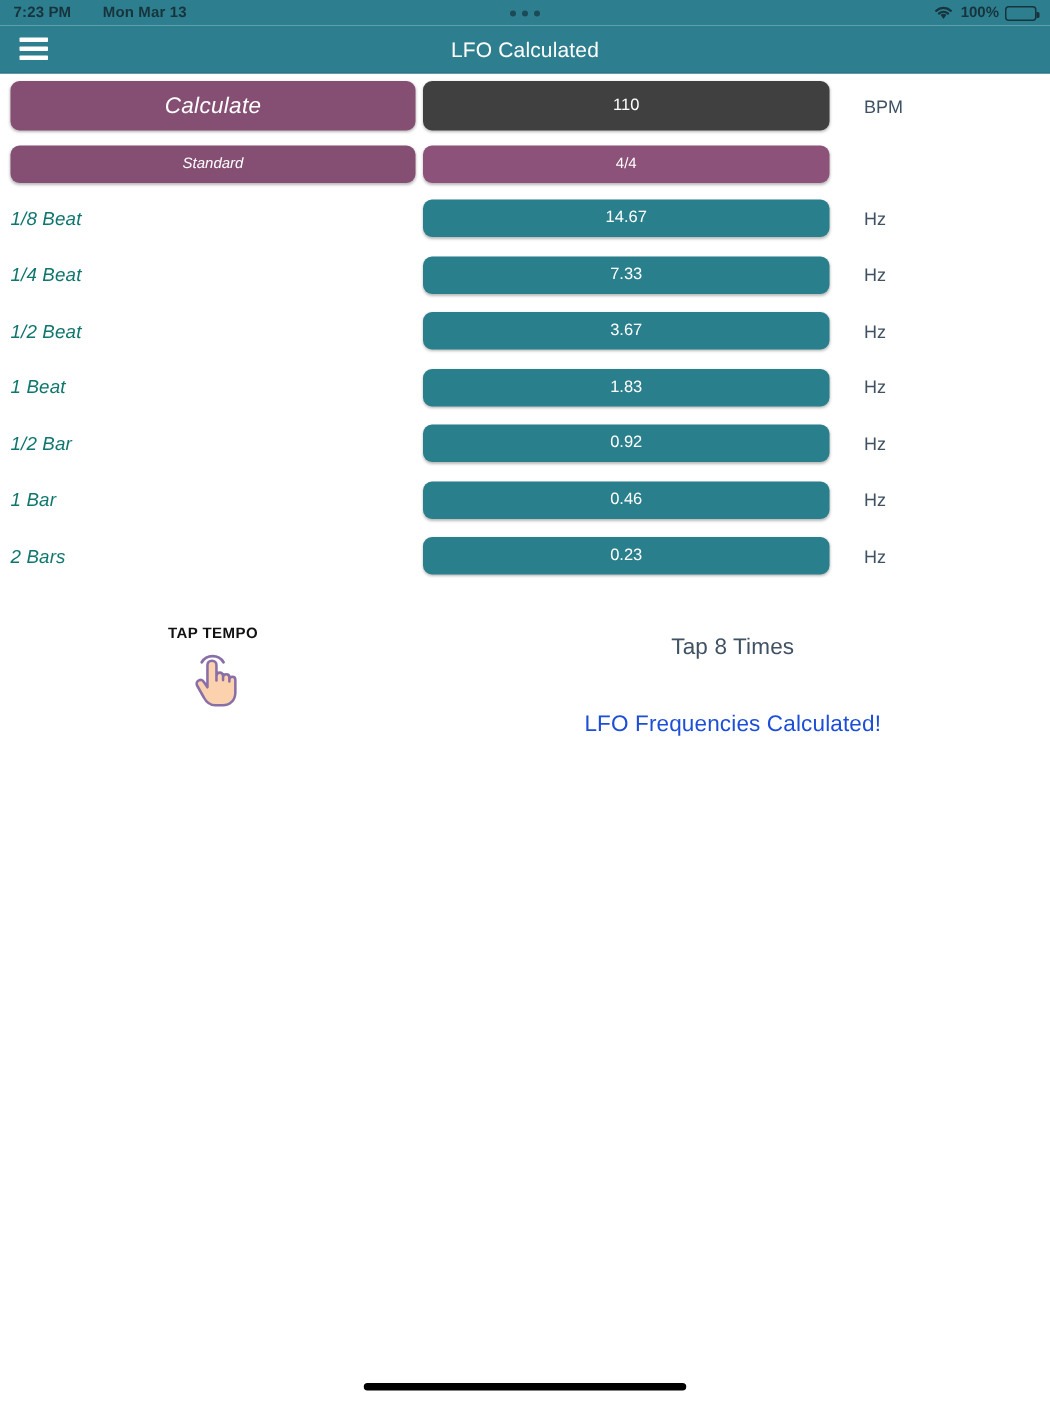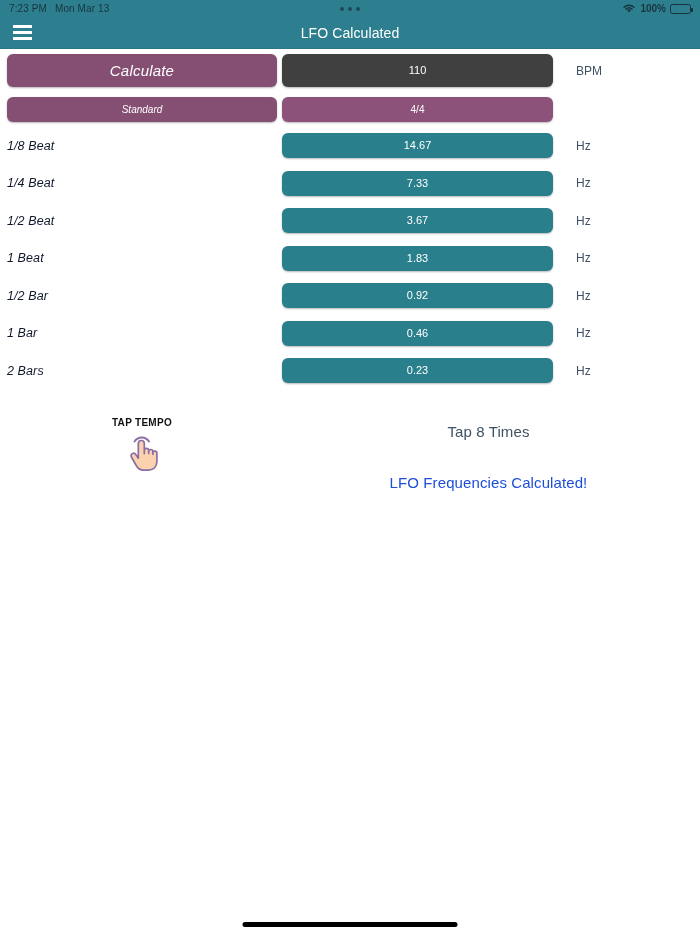--- a/index.html
+++ b/index.html
@@ -23,23 +23,23 @@
     width: 700px; height: 17px;
     background: #2d7f8f;
     display: flex;
     align-items: center;
     box-sizing: border-box;
     padding: 0 9px;
   }
   .status-left {
     display: flex;
     align-items: center;
-    gap: 8px;
+    gap: 21px;
     font-size: 10px;
-    font-weight: normal;
+    font-weight: bold;
     color: #17343d;
     letter-spacing: .1px;
   }
   .status-center {
     position: absolute;
     left: 0; right: 0;
     top: 0; height: 17px;
     display: flex;
     align-items: center;
     justify-content: center;
@@ -194,21 +194,21 @@
     font-size: 10px;
   }
   .fld-hz {
     background: #2a7f8c;
     height: 25px;
     line-height: 25px;
     font-size: 11px;
   }
 
   .row-label {
-    color: #0f172a;
+    color: #0f766e;
     font-size: 12.5px;
     letter-spacing: .1px;
     text-align: center;
   }
 
   
   .tap-area {
     display: flex;
     align-items: flex-start;
     padding-left: 7px;

